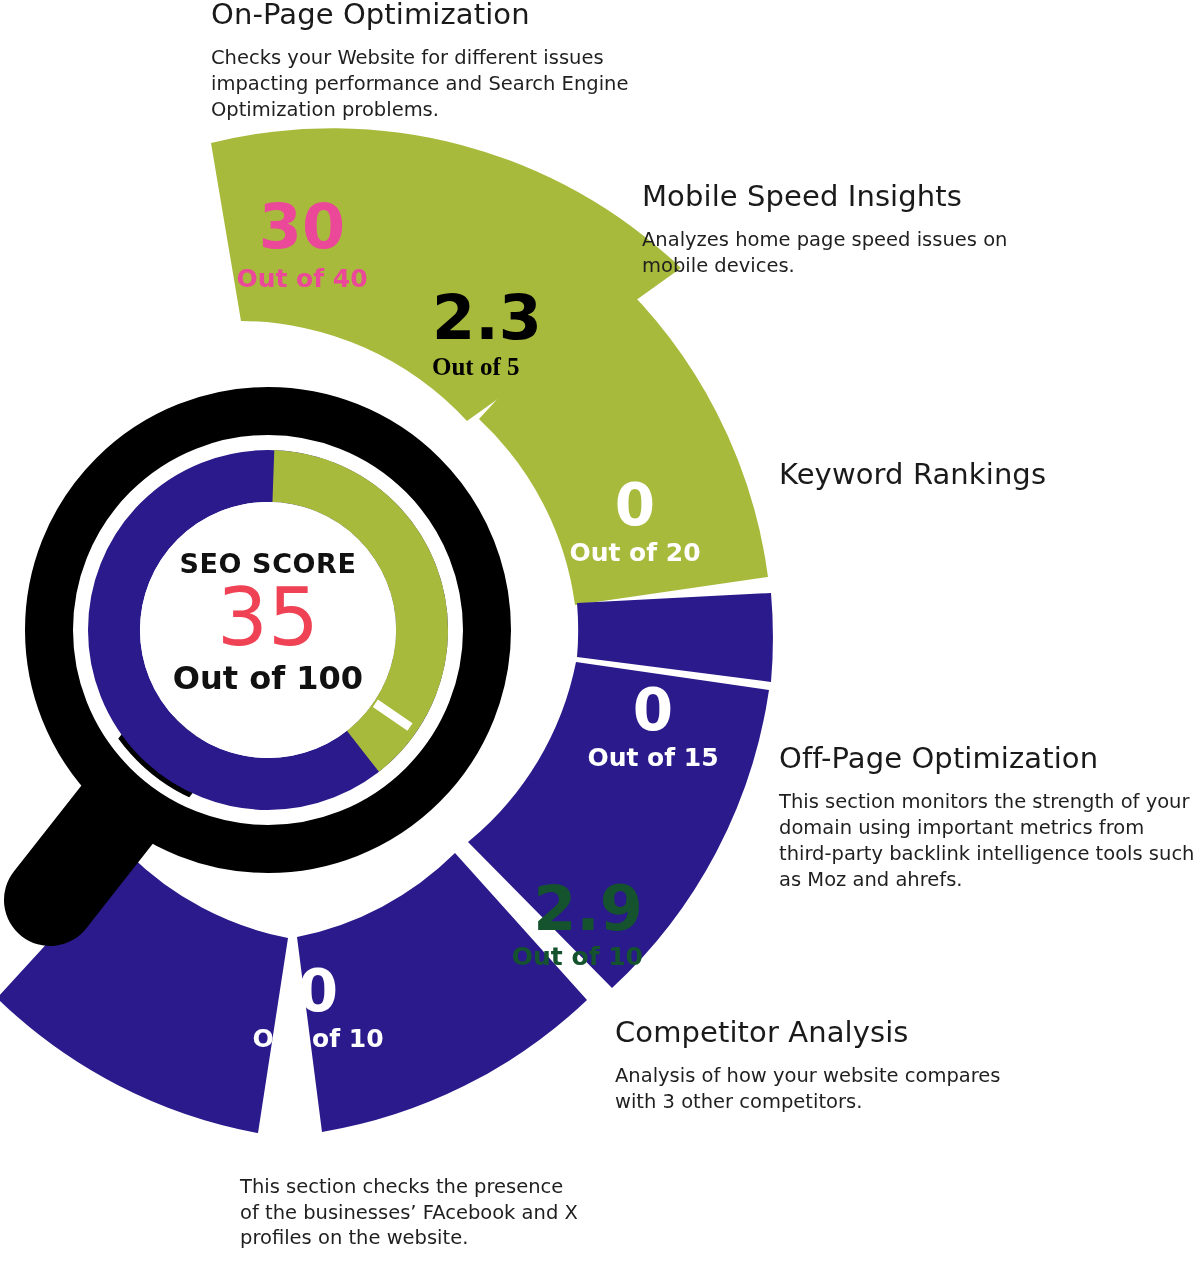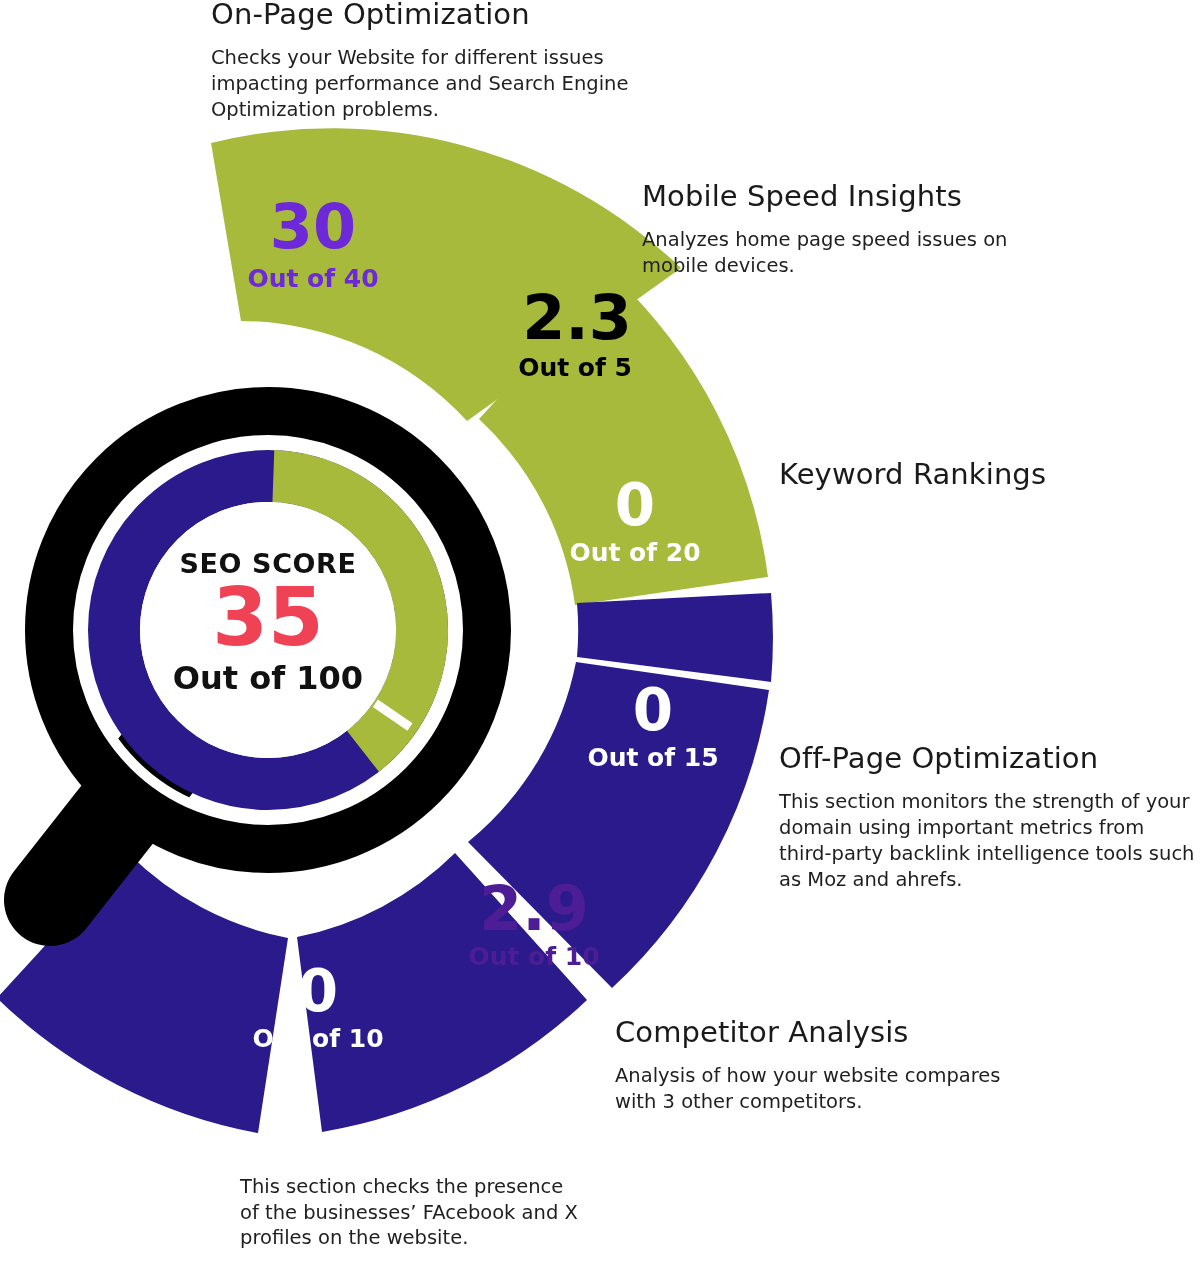--- a/index.html
+++ b/index.html
@@ -54,45 +54,45 @@
 
       <line x1="268" y1="596" x2="268" y2="664" stroke="#FFFFFF" stroke-width="9"></line>
       <line x1="268" y1="630" x2="410" y2="727" stroke="#FFFFFF" stroke-width="9" stroke-dasharray="0 130 70 400"></line>
     </g>
 
     <circle cx="268" cy="630" r="128" fill="#FFFFFF"></circle>
   </svg>
 
   <div style="position:absolute;left:148px;top:548px;width:240px;text-align:center;">
     <div class="center-label" style="font-size:27px;letter-spacing:.6px;color:#111;">SEO SCORE</div>
-    <div style="font-size:80px;font-weight:700;line-height:.92;margin-top:2px;color:#EF4254;">35</div>
+    <div style="font-size:80px;font-weight:400;line-height:.92;margin-top:2px;color:#EF4254;">35</div>
     <div style="font-size:32px;font-weight:700;margin-top:4px;color:#111;">Out of 100</div>
   </div>
 
-  <div style="position:absolute;left:210px;top:196px;width:206px;text-align:center;color:#6d28d9;">
+  <div style="position:absolute;left:199px;top:196px;width:206px;text-align:center;color:#ec4899;">
     <div class="seg-val" style="font-size:62px;line-height:1;">30</div>
     <div class="seg-out" style="font-size:25px;margin-top:6px;">Out of 40</div>
   </div>
 
-  <div style="position:absolute;left:432px;top:287px;width:200px;text-align:right;color:#000;">
+  <div style="position:absolute;left:432px;top:287px;width:200px;text-align:left;color:#000;">
     <div class="seg-val" style="font-size:62px;line-height:1;">2.3</div>
-    <div class="seg-out" style="font-size:25px;margin-top:4px;">Out of 5</div>
+    <div class="seg-out" style="font-size:25px;margin-top:4px;font-family:Liberation Serif, serif;">Out of 5</div>
   </div>
 
   <div style="position:absolute;left:530px;top:476px;width:210px;text-align:center;color:#fff;">
     <div class="seg-val" style="font-size:58px;line-height:1;">0</div>
     <div class="seg-out" style="font-size:25px;margin-top:4px;">Out of 20</div>
   </div>
 
   <div style="position:absolute;left:548px;top:681px;width:210px;text-align:center;color:#fff;">
     <div class="seg-val" style="font-size:58px;line-height:1;">0</div>
     <div class="seg-out" style="font-size:25px;margin-top:4px;">Out of 15</div>
   </div>
 
-  <div style="position:absolute;left:425px;top:878px;width:218px;text-align:center;color:#4c1d95;">
+  <div style="position:absolute;left:425px;top:878px;width:218px;text-align:right;color:#14532d;">
     <div class="seg-val" style="font-size:62px;line-height:1;">2.9</div>
     <div class="seg-out" style="font-size:25px;margin-top:2px;">Out of 10</div>
   </div>
 
   <div style="position:absolute;left:212px;top:962px;width:212px;text-align:center;color:#fff;">
     <div class="seg-val" style="font-size:58px;line-height:1;">0</div>
     <div class="seg-out" style="font-size:25px;margin-top:4px;">Out of 10</div>
   </div>
 
   <div class="callout" style="left:211px;top:-2px;width:450px;">

